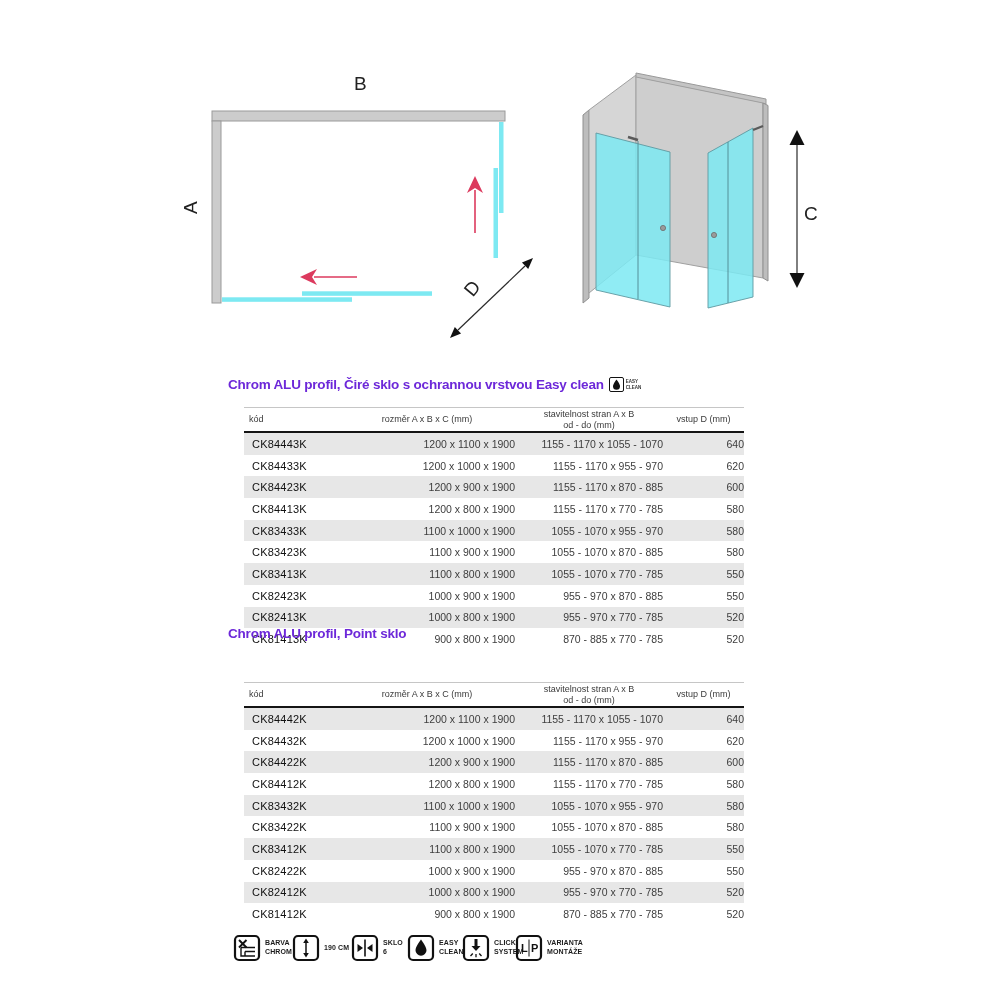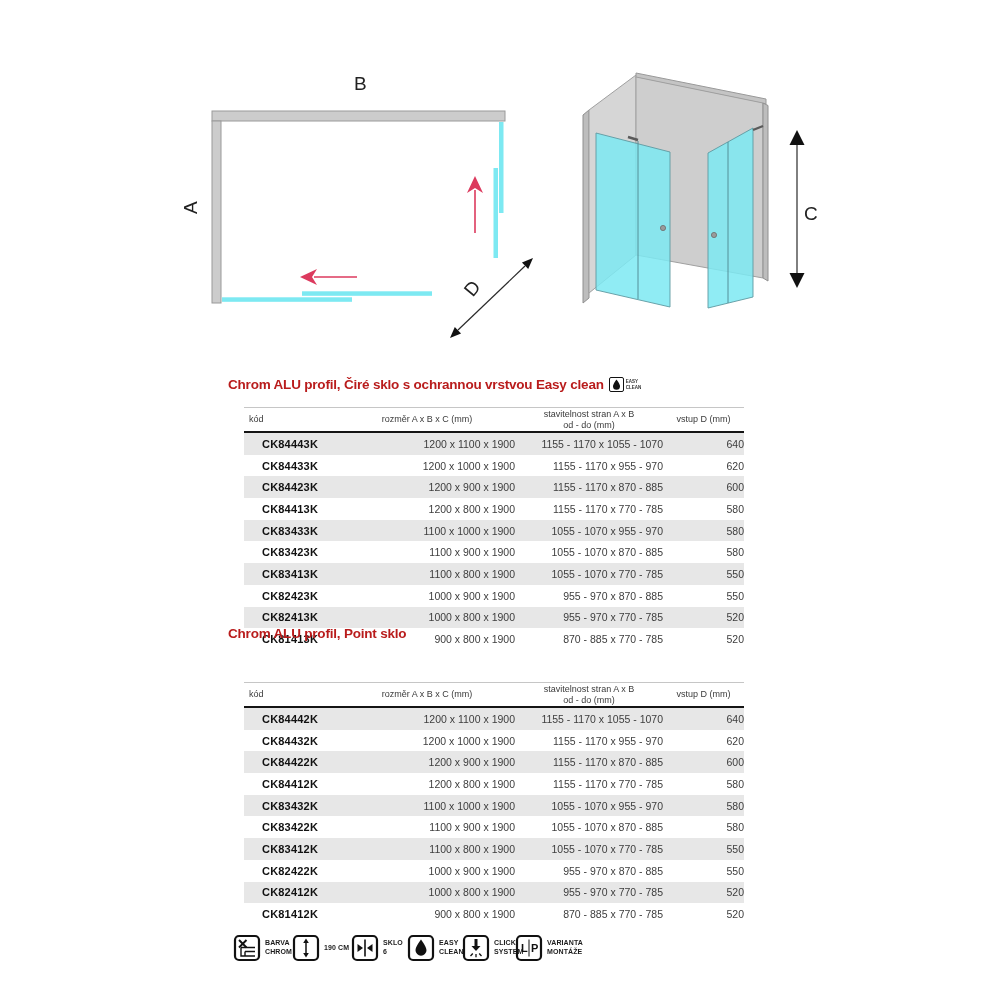--- a/index.html
+++ b/index.html
@@ -18,40 +18,40 @@
   .red-head{fill:var(--arrow-red);}
   .dim-line{stroke:#2a2a2a;stroke-width:1.2;}
   .dim-head{fill:#111;}
   .iso-glass{fill:var(--glass-cyan);fill-opacity:.85;stroke:#5f98a0;stroke-width:.9;}
   .iso-divider{stroke:#4e868e;stroke-width:.9;}
   .iso-notch{stroke:#5a5a5a;stroke-width:2.4;}
   .handle{fill:#9a9a9a;stroke:#6b6b6b;stroke-width:.8;}
 
   
   .title-row{position:absolute;left:228px;display:flex;align-items:center;gap:5px;}
-  .sec-title{font-size:13.5px;font-weight:bold;color:#b91c1c;white-space:nowrap;letter-spacing:-0.2px;}
+  .sec-title{font-size:13.5px;font-weight:bold;color:#6d28d9;white-space:nowrap;letter-spacing:-0.2px;}
   .badge{display:flex;align-items:center;gap:2px;}
   .badge-box{width:13px;height:13px;border:1.4px solid #111;border-radius:2px;display:flex;align-items:center;justify-content:center;}
   .badge-text{font-size:4.5px;line-height:1.15;color:#333;font-weight:bold;}
 
   
   .ttable{position:absolute;left:244px;width:500px;}
   .thead{
     display:grid;grid-template-columns:95px 176px 148px 81px;
     border-top:1px solid #c6c6c6;border-bottom:2.2px solid #141414;
     height:23px;align-items:center;font-size:9px;color:#3a3a3a;
   }
   .hc{text-align:center;line-height:1.15;}
   .hc.first{text-align:left;padding-left:5px;}
   .trow{
     display:grid;grid-template-columns:95px 176px 148px 81px;
     height:21.7px;align-items:center;font-size:10.5px;color:#3d3d3d;
   }
   .trow.shade{background:var(--row-shade);}
-  .trow .c0{font-weight:bold;color:#111;font-size:11px;padding-left:18px;letter-spacing:.2px;}
+  .trow .c0{font-weight:normal;color:#111;font-size:11px;padding-left:8px;letter-spacing:.2px;}
   .trow .c1,.trow .c2,.trow .c3{text-align:right;}
 
   
   .footer{position:absolute;left:0;top:934px;width:1000px;height:34px;}
   .fgroup{position:absolute;top:0;display:flex;align-items:center;gap:4px;}
   .fgroup svg{display:block;}
   .flabel{font-size:7px;font-weight:bold;line-height:1.25;color:#1c1c1c;white-space:nowrap;letter-spacing:.1px;}
   .fi-rect{fill:none;stroke:#111;stroke-width:2.2;}
   .fi-stroke{stroke:#111;fill:none;}
   .fi-fill{fill:#111;}

